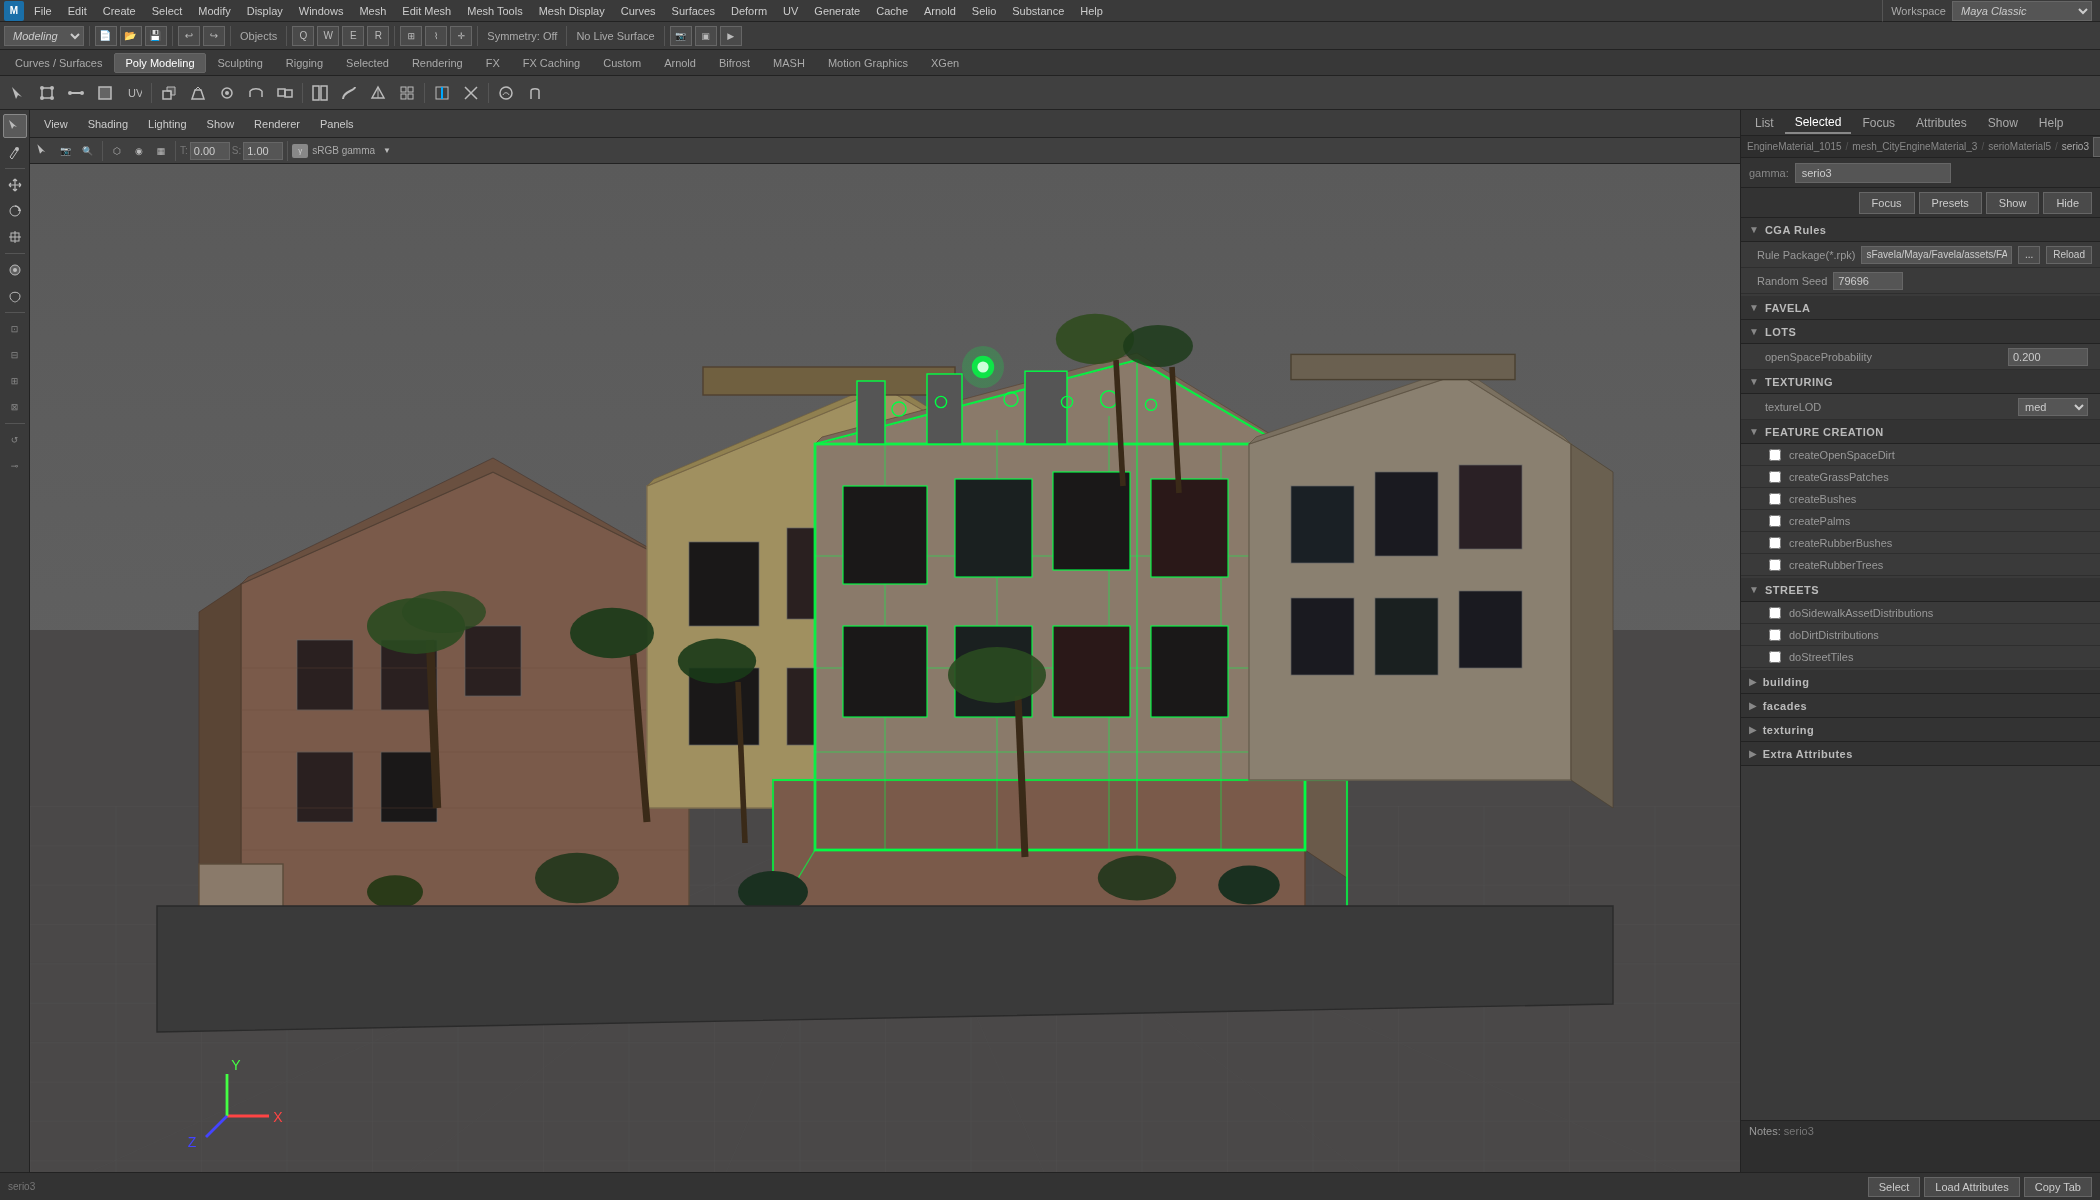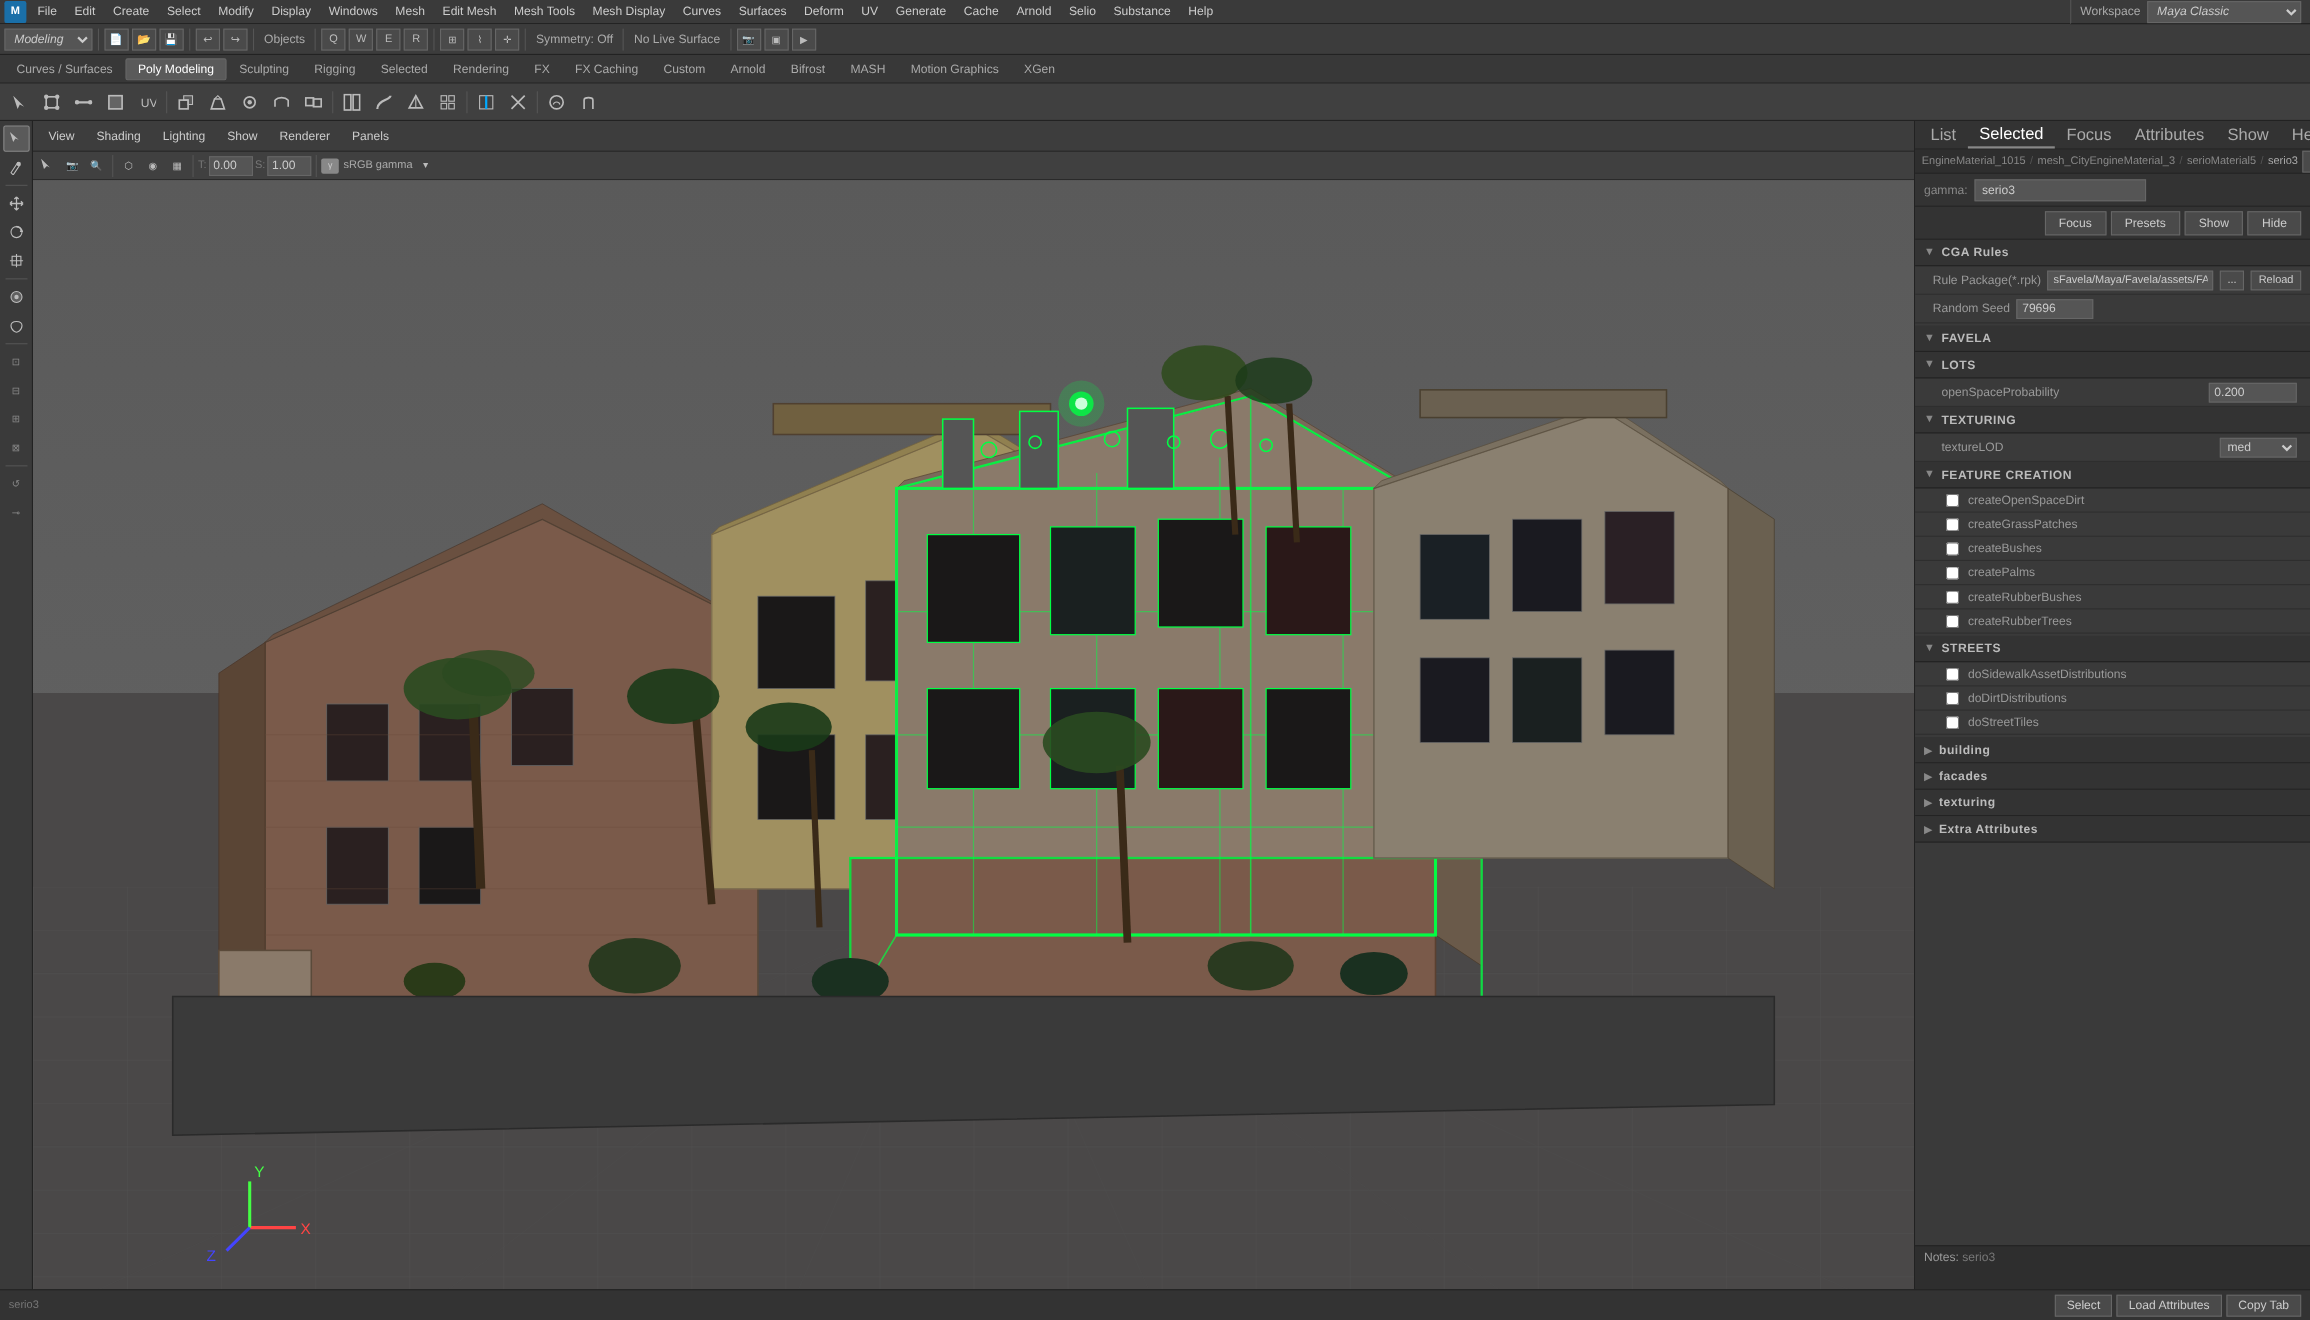--- a/index.html
+++ b/index.html
@@ -274,21 +274,21 @@
       background: #333;
       display: flex;
       align-items: center;
       border-bottom: 1px solid #222;
       padding: 0 4px;
       gap: 1px;
     }
     .rp-tab {
       padding: 3px 10px;
       color: #aaa;
-      font-size: 15px;
+      font-size: 12px;
       cursor: pointer;
     }
     .rp-tab.active { color: #fff; border-bottom: 2px solid #888; }
 
     
     #rp-breadcrumb {
       height: 22px;
       background: #2e2e2e;
       display: flex;
       align-items: center;
@@ -474,21 +474,21 @@
       border: 1px solid #666;
       color: #ccc;
       font-size: 11px;
       height: 18px;
       padding: 0 4px;
       width: 70px;
     }
 
     
     #rp-notes {
-      height: 68px;
+      height: 80px;
       background: #2e2e2e;
       border-top: 1px solid #222;
       padding: 4px 8px;
       font-size: 11px;
       color: #777;
     }
 
     
     #bottom-bar {
       position: absolute;

